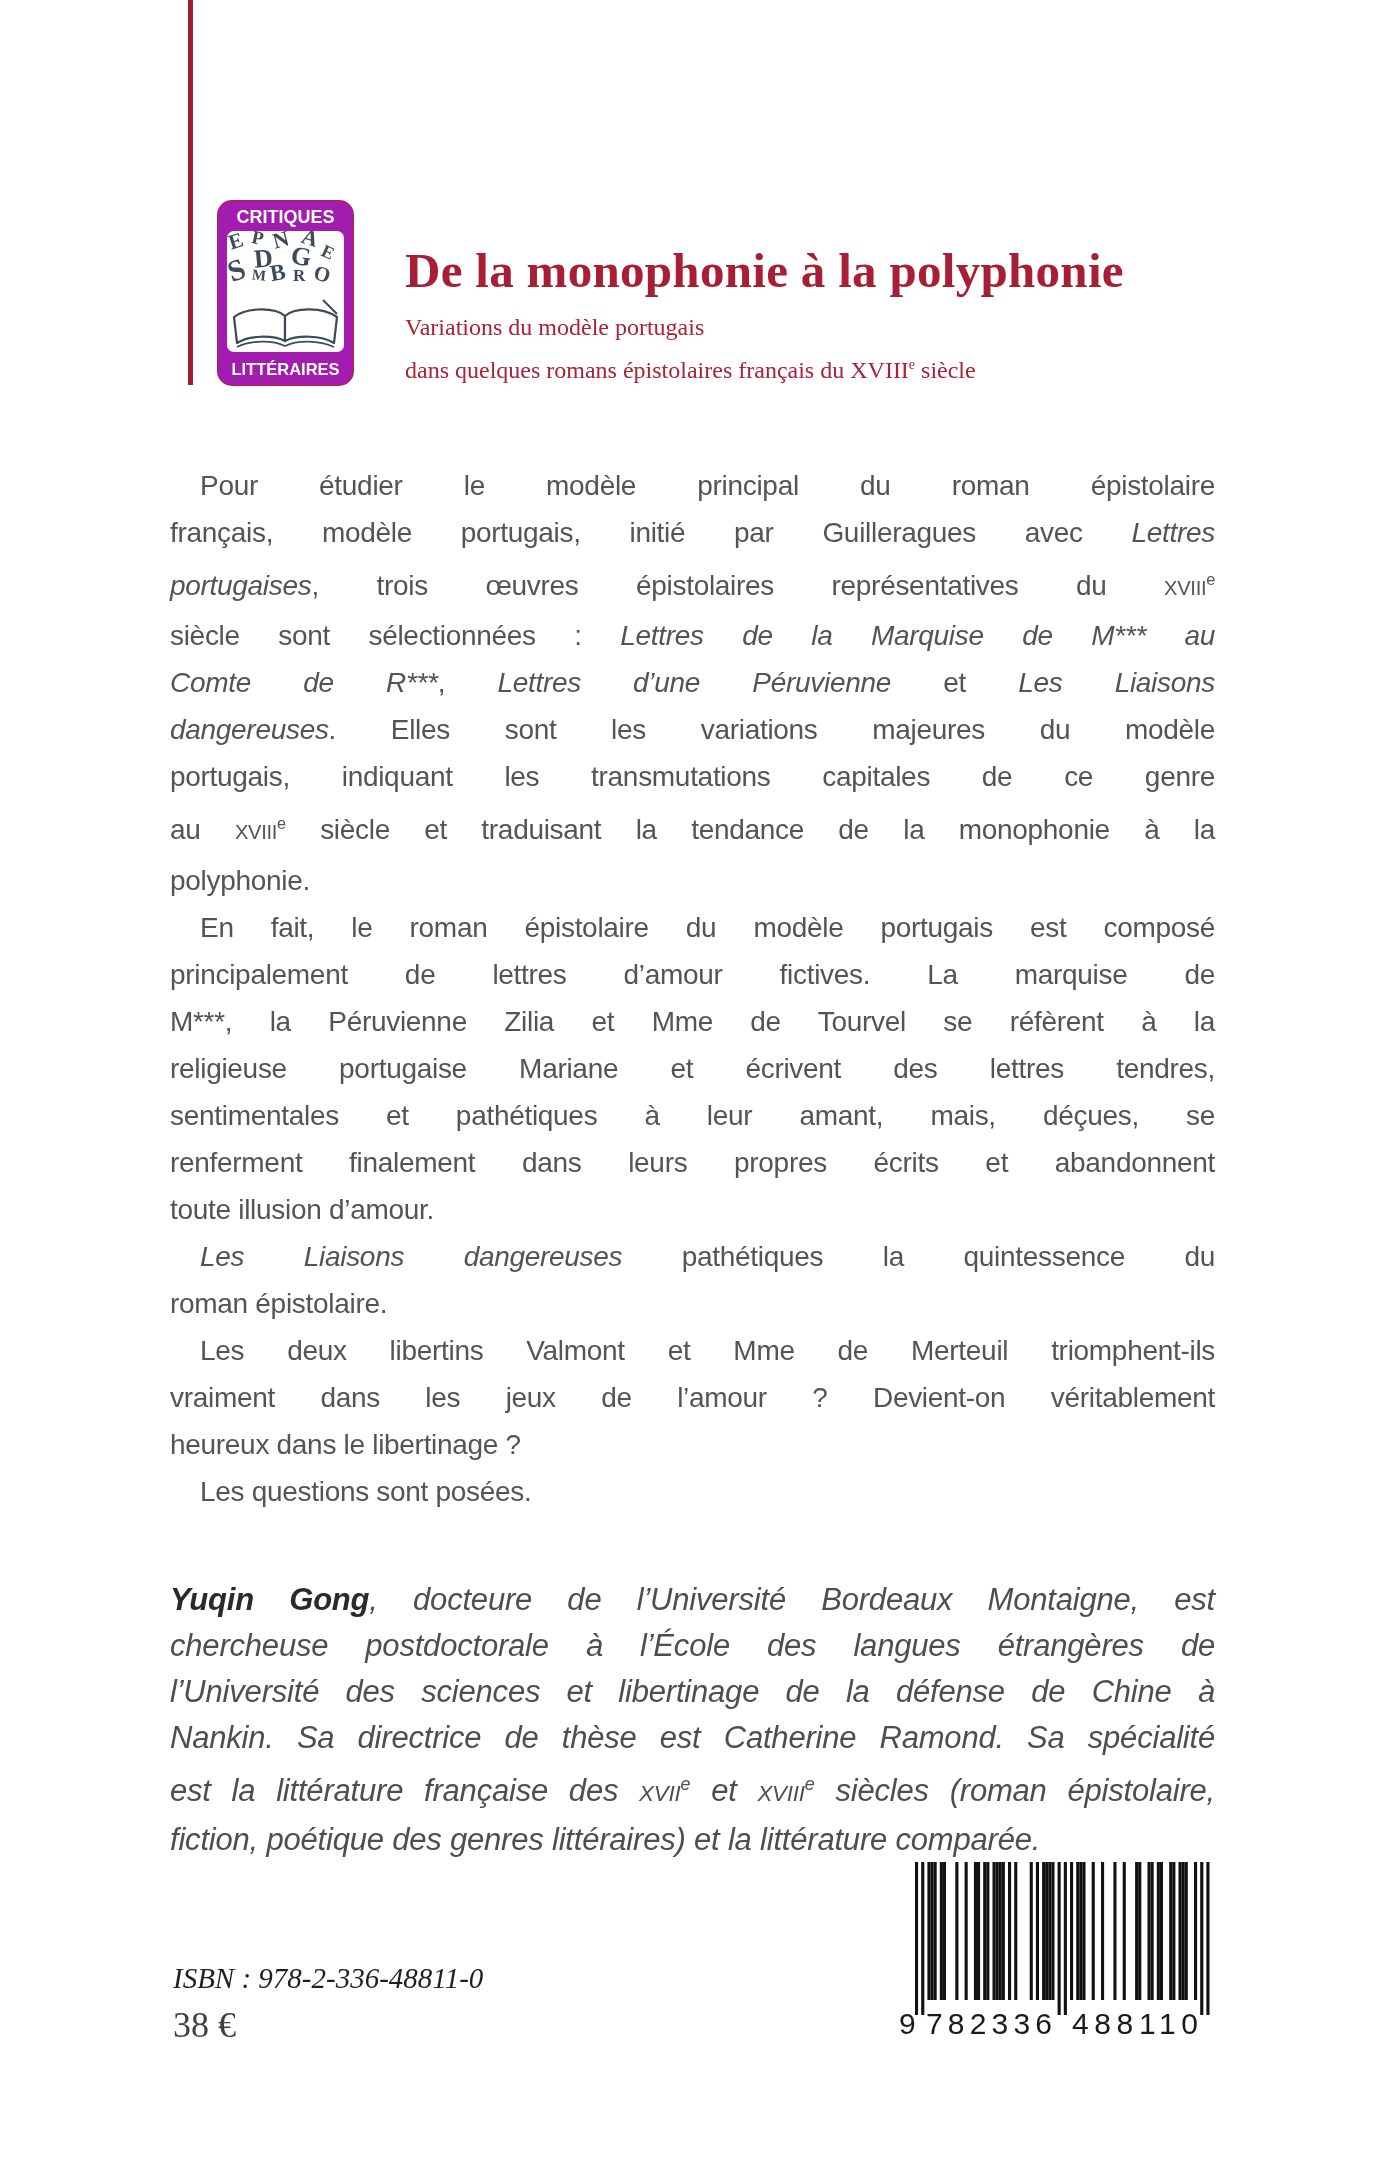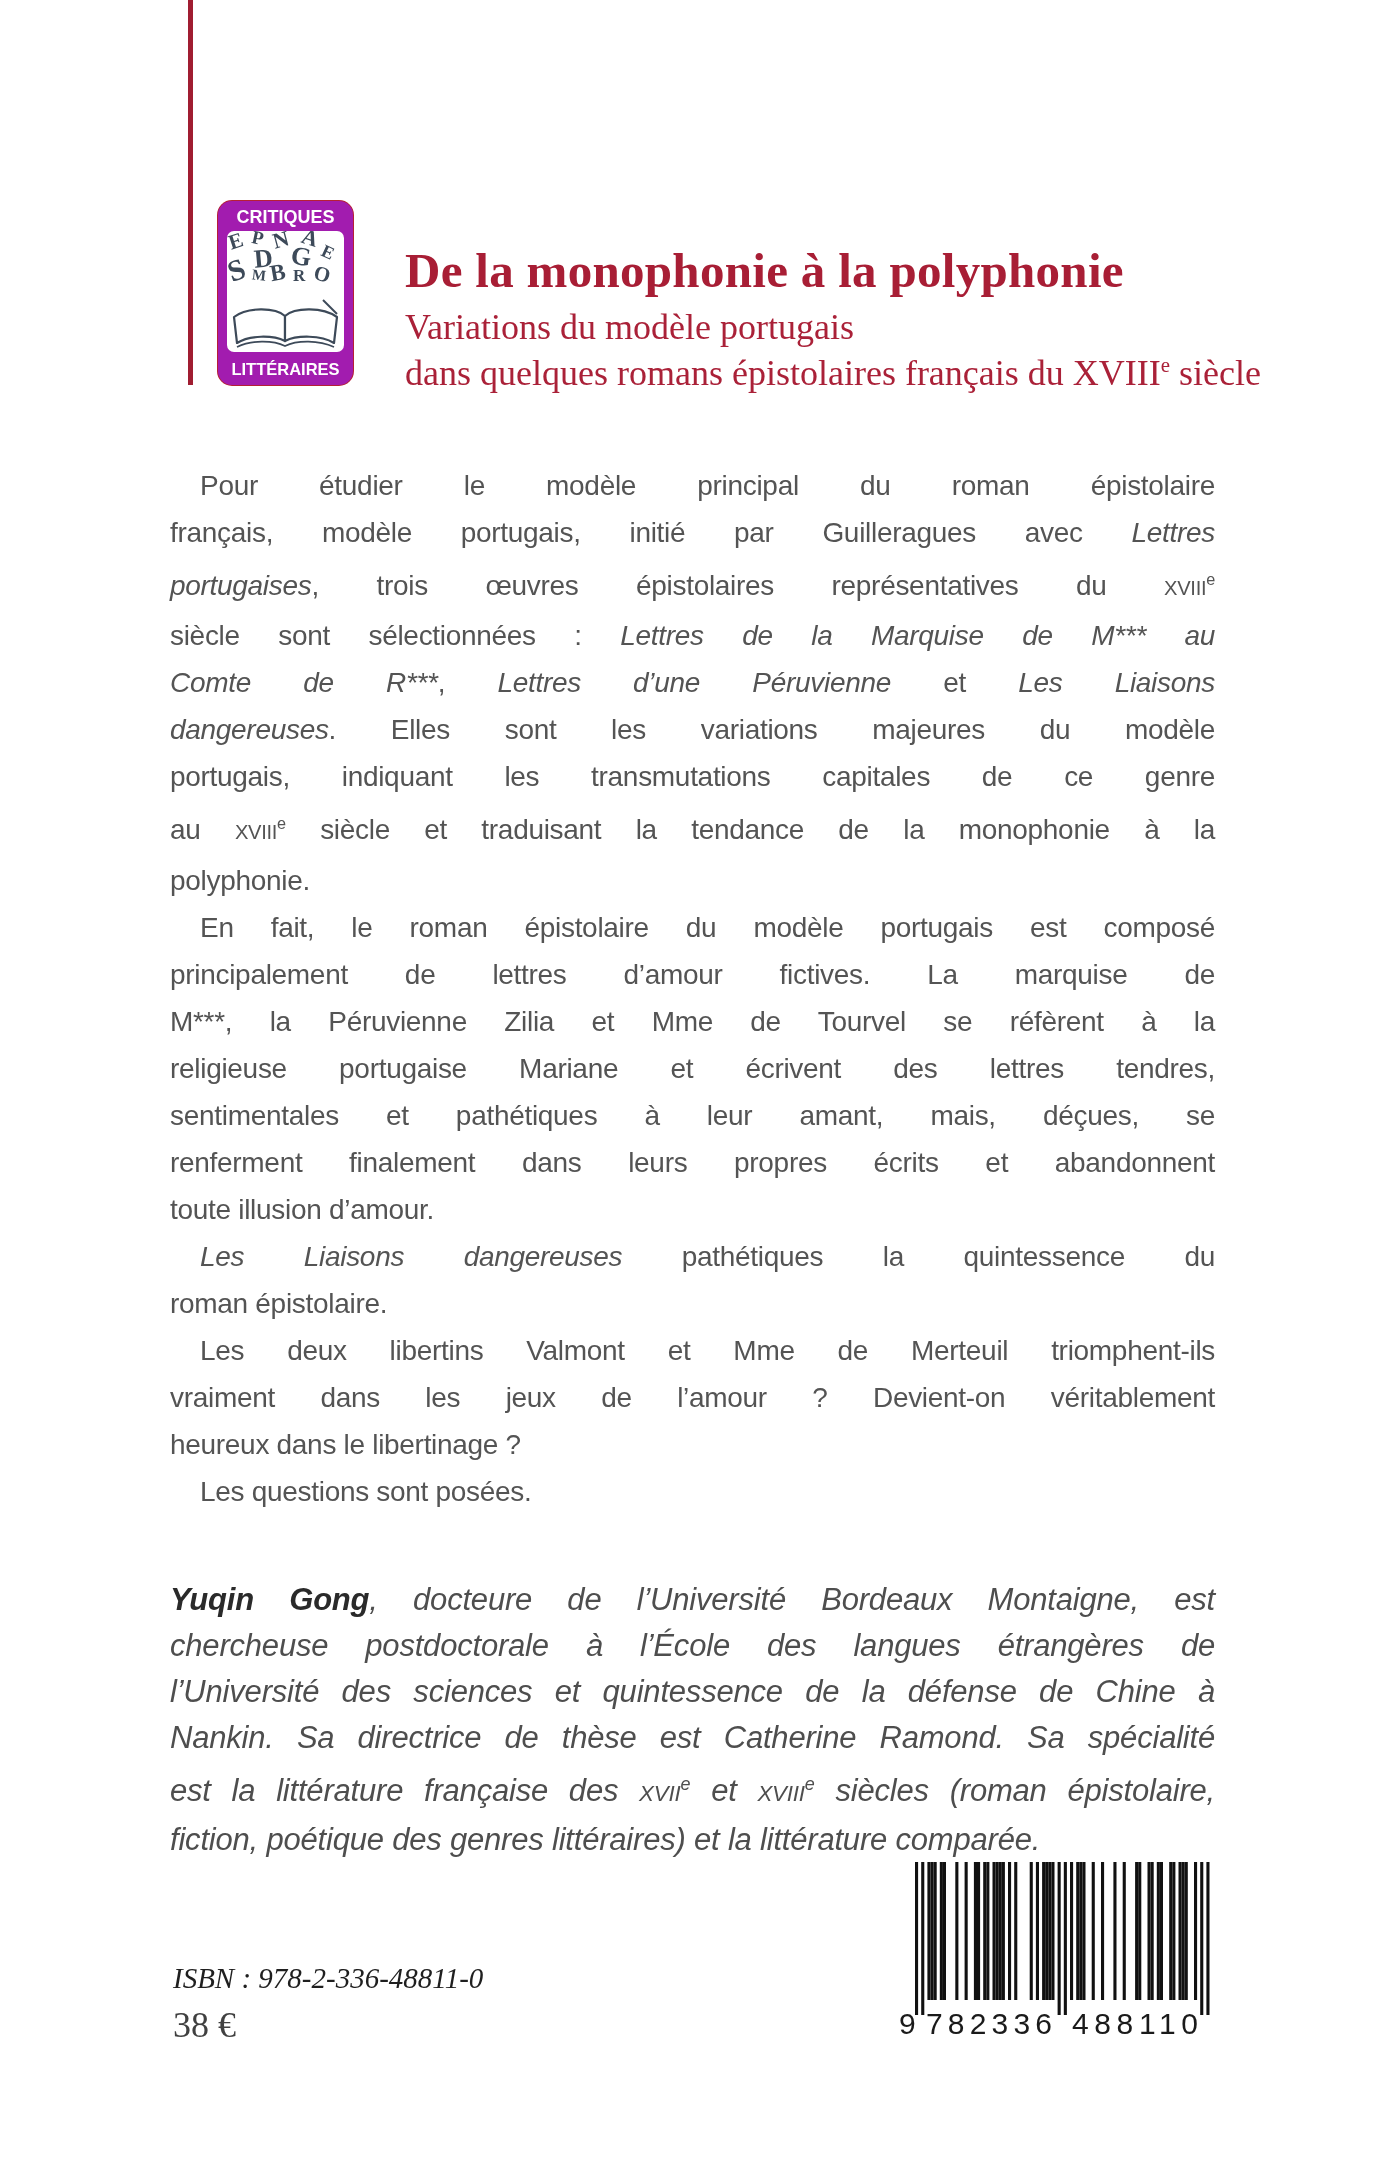--- a/index.html
+++ b/index.html
@@ -19,21 +19,21 @@
   .logo-panel{position:absolute;left:9px;right:9px;top:30px;bottom:33px;background:#ffffff;
         border-radius:7px;overflow:hidden;}
   .scatter{position:absolute;font-family:"Liberation Serif",serif;font-weight:bold;
         color:#3d4a59;line-height:1;}
   .book-svg{position:absolute;left:0;bottom:0;}
 
   
   .title-block{position:absolute;left:405px;top:243px;width:980px;}
   .book-title{margin:0;font-family:"Liberation Serif",serif;font-weight:bold;
         font-size:49px;line-height:56px;color:#a81e35;letter-spacing:0.3px;}
-  .subtitle{font-family:"Liberation Serif",serif;font-size:36px;line-height:38px;
+  .subtitle{font-family:"Liberation Serif",serif;font-size:24px;line-height:38px;
         color:#aa2138;margin-top:9px;}
   .subtitle + .subtitle{margin-top:0;}
 
   
   .body-text{position:absolute;left:170px;top:462px;width:1045px;
         font-size:28px;line-height:47px;color:#545454;letter-spacing:-0.3px;}
   .bio-text{position:absolute;left:170px;top:1577px;width:1045px;
         font-size:31px;line-height:46px;color:#4e4e4e;font-style:italic;letter-spacing:-0.2px;}
   .line{text-align:justify;text-align-last:justify;white-space:nowrap;}
   .line.para-end{text-align-last:left;}
@@ -112,21 +112,21 @@
     <div class="line para-end"><span class="">roman épistolaire.</span></div>
     <div class="line indent"><span class="">Les deux libertins Valmont et Mme de Merteuil triomphent-ils</span></div>
     <div class="line"><span class="">vraiment dans les jeux de l’amour ? Devient-on véritablement</span></div>
     <div class="line para-end"><span class="">heureux dans le libertinage ?</span></div>
     <div class="line indent para-end"><span class="">Les questions sont posées.</span></div>
   </div>
 
 <div class="bio-text" id="bio-text">
     <div class="line"><span class="b">Yuqin Gong</span><span class="">, docteure de l’Université Bordeaux Montaigne, est</span></div>
     <div class="line"><span class="">chercheuse postdoctorale à l’École des langues étrangères de</span></div>
-    <div class="line"><span class="">l’Université des sciences et quintessence de la défense de Chine à</span></div>
+    <div class="line"><span class="">l’Université des sciences et libertinage de la défense de Chine à</span></div>
     <div class="line"><span class="">Nankin. Sa directrice de thèse est Catherine Ramond. Sa spécialité</span></div>
     <div class="line"><span class="">est la littérature française des </span><span class="sc">XVII</span><span class="sup">e</span><span class=""> et </span><span class="sc">XVIII</span><span class="sup">e</span><span class=""> siècles (roman épistolaire,</span></div>
     <div class="line para-end"><span class="">fiction, poétique des genres littéraires) et la littérature comparée.</span></div>
   </div>
 
 <div class="isbn">ISBN : 978-2-336-48811-0</div>
 <div class="price">38 €</div>
 
 <svg class="barcode" width="330" height="178" viewBox="0 0 330 178">
   <g id="barcode-bars" fill="#111111">

